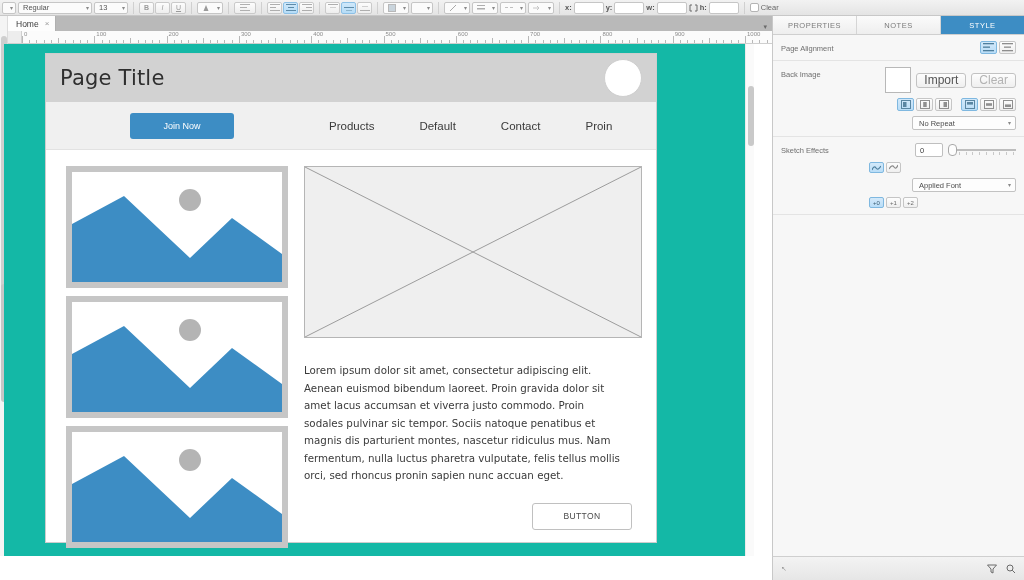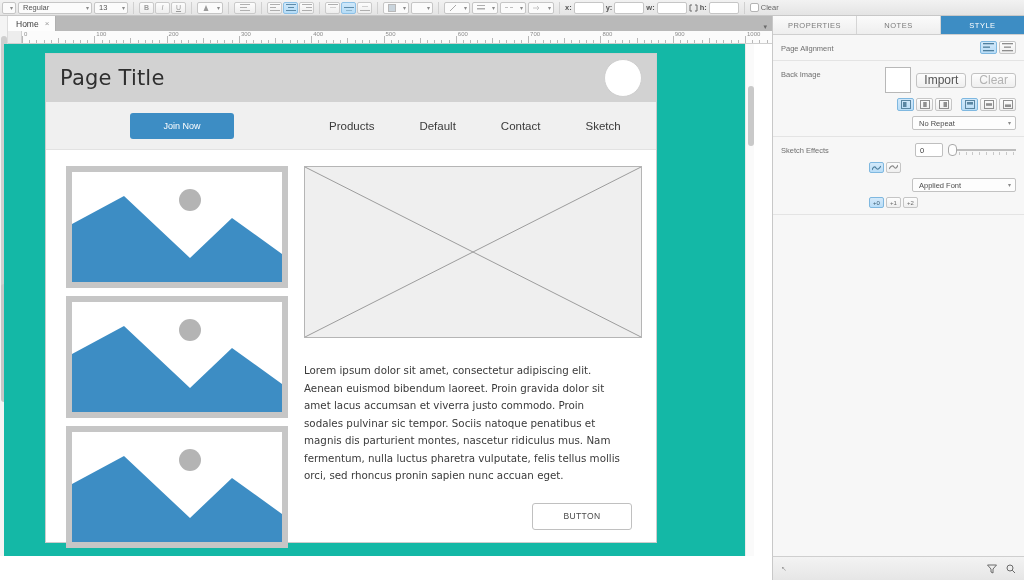--- a/index.html
+++ b/index.html
@@ -645,21 +645,21 @@
         <div class="mock-title">Page Title</div>
         <div class="avatar"></div>
       </div>
 
       <div class="mock-nav">
         <div class="join-btn">Join Now</div>
         <div class="nav-links">
           <span class="nav-link">Products</span>
           <span class="nav-link">Default</span>
           <span class="nav-link">Contact</span>
-          <span class="nav-link">Sketch</span>
+          <span class="nav-link">Proin</span>
         </div>
       </div>
 
       <div class="mock-body">
 
         <div class="thumb-col" id="thumbCol">
             <div class="ph-frame">
               <div class="ph-inner">
                 <svg class="ph-svg" viewBox="0 0 210 110" preserveAspectRatio="none">
                   <circle cx="118" cy="28" r="11" fill="#b4b4b4"></circle>

